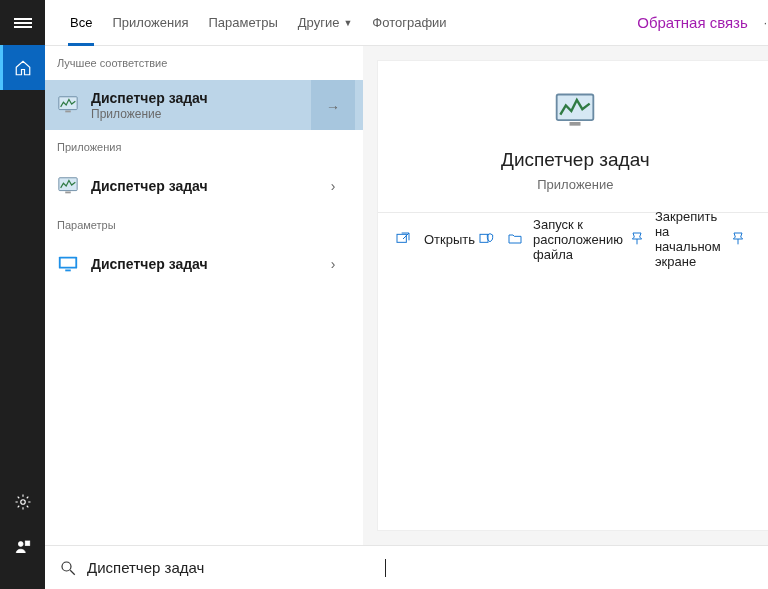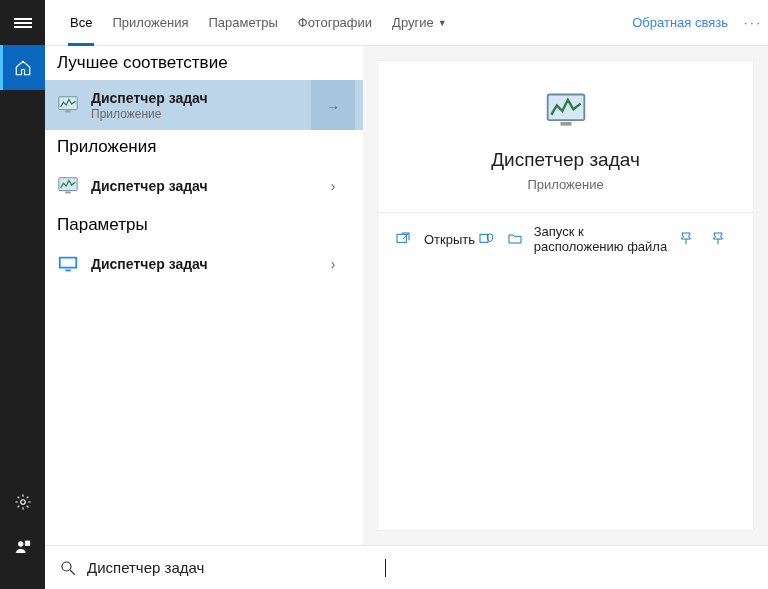--- a/index.html
+++ b/index.html
@@ -19,29 +19,29 @@
   
   .main { flex: 1; display: flex; flex-direction: column; background: #fff; }
 
   
   .tabs { height: 46px; display: flex; align-items: center; border-bottom: 1px solid #e5e5e5; padding-left: 15px; }
   .tab { padding: 0 10px; height: 46px; display: flex; align-items: center; color: #5c5c5c; font-size: 13px; position: relative; }
   .tab.active { color: #000; }
   .tab.active::after { content: ""; position: absolute; left: 8px; right: 8px; bottom: 0; height: 3px; background: #0a66bf; }
   .tab .chev { margin-left: 4px; font-size: 9px; color: #5c5c5c; }
   .tabs-spacer { flex: 1; }
-  .tab-feedback { color: #3b82f6; font-size: 13px; padding: 0 10px; }
+  .tab-feedback { color: #a21caf; font-size: 15px; padding: 0 10px; }
   .tab-more { width: 30px; text-align: center; color: #5c5c5c; letter-spacing: 2px; }
 
   
   .body { flex: 1; display: flex; overflow: hidden; }
   .left-pane { width: 318px; display: flex; flex-direction: column; background: #fff; }
   .right-pane { flex: 1; padding: 14px; background: #f5f5f5; }
 
-  .group-header { height: 34px; display: flex; align-items: center; padding: 0 12px; font-size: 17px; color: #000000; }
+  .group-header { height: 34px; display: flex; align-items: center; padding: 0 12px; font-size: 11px; color: #737373; }
 
   .result-row { height: 50px; display: flex; align-items: center; padding: 0 8px 0 12px; }
   .result-row.selected { background: #bcd5e8; }
   .result-row.small { height: 44px; }
   .result-ico { width: 22px; height: 22px; margin-right: 12px; display:flex; align-items:center; justify-content:center; }
   .result-ico svg { width: 22px; height: 22px; }
   .result-text { flex: 1; display: flex; flex-direction: column; justify-content: center; }
   .result-title { font-size: 14px; font-weight: 600; color: #1a1a1a; }
   .result-sub { font-size: 12px; color: #6a6a6a; margin-top: 1px; }
   .result-arrow { width: 44px; height: 50px; display:flex; align-items:center; justify-content:center; }
@@ -118,25 +118,25 @@
       <div class="tab active">
           <span>Все</span>
         </div>
       <div class="tab">
           <span>Приложения</span>
         </div>
       <div class="tab">
           <span>Параметры</span>
         </div>
       <div class="tab">
-          <span>Фотографии</span>
-        </div>
-      <div class="tab">
           <span>Другие</span>
           <span class="chev">▼</span>
+        </div>
+      <div class="tab">
+          <span>Фотографии</span>
         </div>
       <div class="tabs-spacer"></div>
       <div class="tab-feedback"><span>Обратная связь</span></div>
       <div class="tab-more"><span>···</span></div>
     </div>
 
     <div class="body">
 
       <div class="left-pane">
         <div class="group-header">Лучшее соответствие</div>
@@ -236,20 +236,21 @@
                 </span>
               <span>Запуск к расположению файла</span>
             </div>
             <div class="action">
               <span class="aico">
                   <svg viewBox="0 0 24 24">
                     <path d="M6 3h12l-2 6 3 3H5l3-3z"></path>
                     <path d="M12 12v8"></path>
                   </svg>
                 </span>
+              <span>Закрепить на начальном экране</span>
             </div>
             <div class="action">
               <span class="aico">
                   <svg viewBox="0 0 24 24">
                     <path d="M6 3h12l-2 6 3 3H5l3-3z"></path>
                     <path d="M12 12v8"></path>
                   </svg>
                 </span>
             </div>
           </div>

